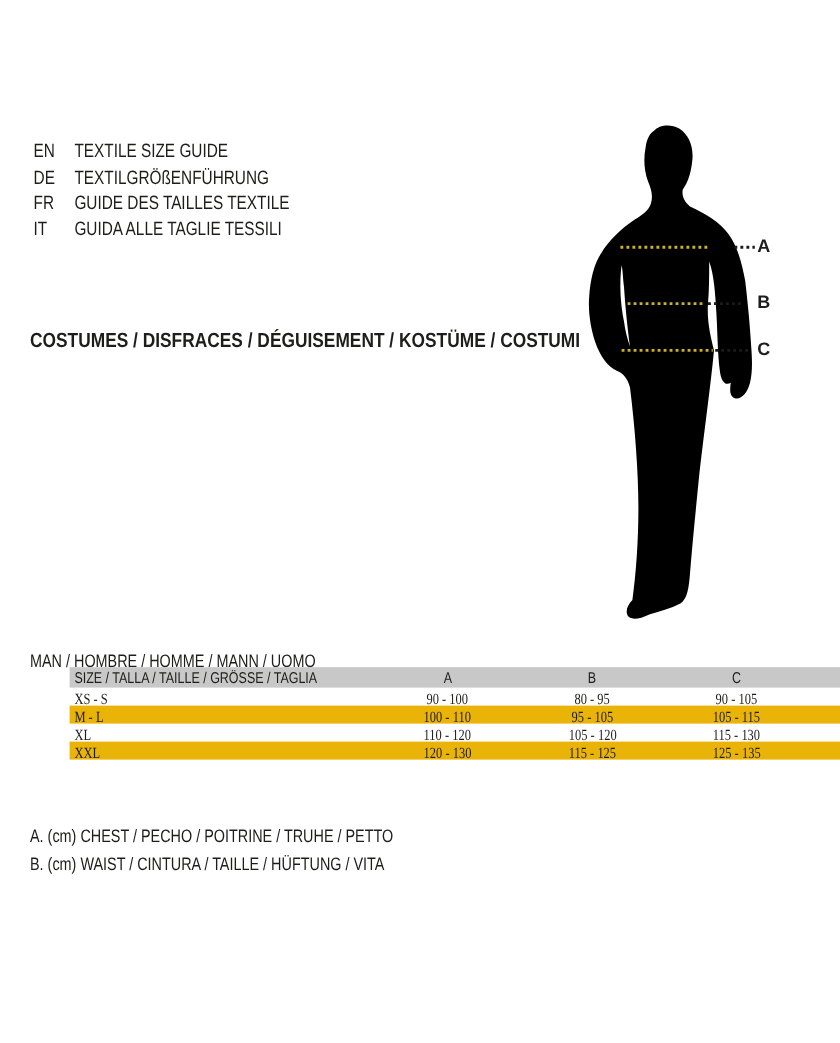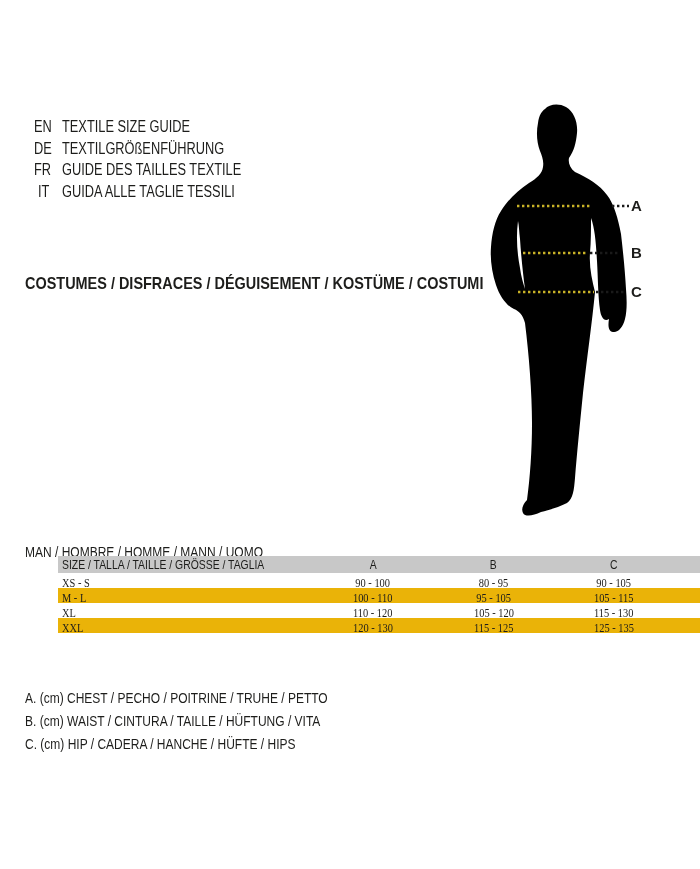--- a/index.html
+++ b/index.html
@@ -7,21 +7,21 @@
     width:700px;height:869px;position:relative;background:#ffffff;
     font-family:"Liberation Sans",sans-serif;color:#1d1d1b;overflow:hidden;
   }
   .abs{position:absolute;}
   
   .cond{display:inline-block;transform:scaleX(0.80);transform-origin:0 50%;white-space:nowrap;}
   .condc{display:inline-block;transform:scaleX(0.80);transform-origin:50% 50%;white-space:nowrap;}
   .condb{display:inline-block;transform:scaleX(0.85);transform-origin:0 50%;white-space:nowrap;font-weight:bold;}
 
   
-  .langs{left:28px;top:116px;font-size:16px;line-height:21.5px;text-align:center;}
+  .langs{left:28px;top:116px;font-size:16px;line-height:21.5px;}
   .lang-row{display:flex;}
   .lang-code{width:34px;flex:0 0 34px;}
 
   
   .category{left:25px;top:236px;font-size:17px;line-height:22px;margin-top:37px;}
 
   
   .figure{left:487px;top:103px;width:160px;height:420px;}
   .marker-label{font-weight:bold;font-size:15px;width:20px;text-align:left;line-height:18px;}
 
@@ -154,14 +154,13 @@
     <div class="cell-size"><span class="cond">XXL</span></div>
     <div class="cell-val"><span class="condc">120 - 130</span></div>
     <div class="cell-val"><span class="condc">115 - 125</span></div>
     <div class="cell-val cell-c"><span class="condc">125 - 135</span></div>
   </div>
 </div>
 
 <div class="abs legend">
   <div><span class="cond">A. (cm) CHEST / PECHO / POITRINE / TRUHE / PETTO</span></div>
   <div><span class="cond">B. (cm) WAIST / CINTURA / TAILLE / HÜFTUNG / VITA</span></div>
-  <div><span class="cond">C. (cm) HIP / CADERA / HANCHE / HÜFTE / HIPS</span></div>
 </div>
 
 </body></html>

